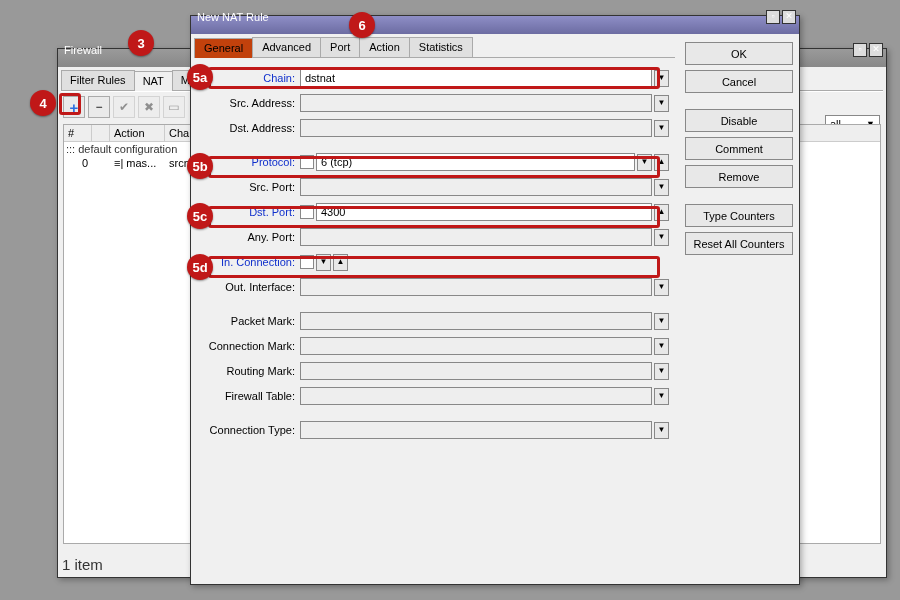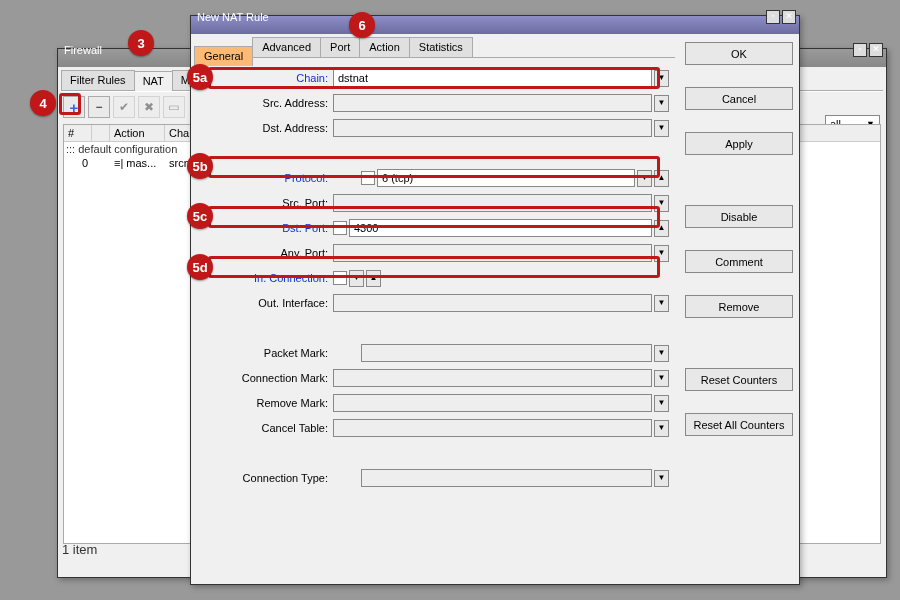--- a/index.html
+++ b/index.html
@@ -51,35 +51,35 @@
   .tbutton.blue { color: #2c6ee0; font-weight:bold; font-size:15px;}
   .tbutton.dis { opacity:0.4;}
   .fw .right-filters { position:absolute; right:6px; top:48px; display:flex; gap:4px;}
   .fw .dropdown { border:1px solid #888; background:#fff; height:18px; display:flex; align-items:center; padding:0 4px; min-width:40px; position:relative;}
   .fw .dropdown .arrow { margin-left:auto; font-size:9px;}
   .fw .table { border:1px solid #aaa; background:#fff; height:420px; margin:2px; position:relative; overflow:hidden;}
   .fw .thead { display:flex; background:#eee; border-bottom:1px solid #ccc; font-size:11px;}
   .fw .th { border-right:1px solid #ccc; padding:2px 4px;}
   .fw .row { display:flex; font-size:11px; padding:0px 0;}
   .fw .cell { padding:1px 4px; overflow:hidden; white-space:nowrap;}
-  .fw .status { position:absolute; left:4px; bottom:20px; font-size:13px; color:#333;}
+  .fw .status { position:absolute; left:4px; bottom:4px; font-size:15px; color:#333;}
   
   .nr { left: 190px; top: 15px; width: 610px; height: 570px; z-index:10;}
   .nr .titlebar { background: linear-gradient(#6b6bbd, #597); background:#7b87aa; }
   .nr .titlebar { background:#889; background:linear-gradient(#8e8ec6,#6c6ca2);}
   .nr .body { height: calc(100% - 18px); background:#f0f0f0; display:flex;}
   .nr .form-area { flex:1; padding: 3px 4px 3px 3px; }
-  .nr .side-buttons { width:120px; padding:8px 6px; display:flex; flex-direction:column; gap:22px;}
+  .nr .side-buttons { width:120px; padding:8px 6px; display:flex; flex-direction:column; gap:5px;}
   .nr .sbtn { height:23px; border:1px solid #888; background:#e8e8e8; display:flex; align-items:center; justify-content:center; cursor:pointer; font-size:11px;}
   .nr .tabs2 { display:flex; height:21px; border-bottom:1px solid #aaa;}
   .nr .tab2 { padding:3px 9px; border:1px solid #aaa; border-bottom:none; background:#e0e0e0; margin-right:-1px; cursor:pointer; font-size:11px;}
-  .nr .tab2.active { background:#fdba74; position:relative; top:9px;}
+  .nr .tab2.active { background:#c2410c; position:relative; top:1px;}
   .nr .form { padding: 10px 6px 6px 6px; }
-  .nr .frow { display:flex; align-items:center; margin-bottom:5px; height:20px;padding-left:33px;}
-  .nr .frow.gap { margin-top:30px;gap:28px;}
+  .nr .frow { display:flex; align-items:center; margin-bottom:5px; height:20px;}
+  .nr .frow.gap { margin-top:14px;}
   .nr .flabel { width:100px; text-align:right; padding-right:5px; font-size:11px;}
   .nr .flabel.link { color:#1030cc; cursor:pointer;}
   .nr .finput-wrap { flex:1; display:flex; align-items:center; gap:2px;}
   .nr .finput { flex:1; height:18px; border:1px solid #888; background:#fff; padding:0 4px; font-size:11px; display:flex; align-items:center;}
   .nr .neg { width:14px; height:14px; border:1px solid #888; background:#fff;}
   .nr .abtn { width:15px; height:17px; border:1px solid #888; background:#e8e8e8; display:flex; align-items:center; justify-content:center; font-size:8px; cursor:pointer; line-height:1;}
   .nr .selected { background:#3a75d6; color:#fff; }
   
   .redbox { position:absolute; border:3px solid #c01818; border-radius:3px; pointer-events:none; z-index:20;}
   
@@ -229,52 +229,51 @@
           </div>
         </div>
         <div class="frow">
           <div class="flabel">Connection Mark:</div>
           <div class="finput-wrap">
             <div class="finput" style="background:#eee"></div>
             <div class="abtn">▼</div>
           </div>
         </div>
         <div class="frow">
-          <div class="flabel">Remove Mark:</div>
-          <div class="finput-wrap">
-            <div class="finput" style="background:#eee"></div>
-            <div class="abtn">▼</div>
-          </div>
-        </div>
-        <div class="frow">
-          <div class="flabel">Cancel Table:</div>
+          <div class="flabel">Routing Mark:</div>
+          <div class="finput-wrap">
+            <div class="finput" style="background:#eee"></div>
+            <div class="abtn">▼</div>
+          </div>
+        </div>
+        <div class="frow">
+          <div class="flabel">Firewall Table:</div>
           <div class="finput-wrap">
             <div class="finput" style="background:#eee"></div>
             <div class="abtn">▼</div>
           </div>
         </div>
         <div class="frow gap">
           <div class="flabel">Connection Type:</div>
           <div class="finput-wrap">
             <div class="finput" style="background:#eee"></div>
             <div class="abtn">▼</div>
           </div>
         </div>
       </div>
     </div>
     <div class="side-buttons">
       <div class="sbtn">OK</div>
       <div class="sbtn">Cancel</div>
-      <div class="sbtn">Apply</div>
       <div style="height:6px"></div>
       <div class="sbtn">Disable</div>
       <div class="sbtn">Comment</div>
       <div class="sbtn">Remove</div>
       <div style="height:6px"></div>
-      <div class="sbtn">Reset Counters</div>
+      <div class="sbtn">Type Counters</div>
       <div class="sbtn">Reset All Counters</div>
     </div>
   </div>
 </div>
 
 <div class="redbox" style="left:208px; top:67px; width:452px; height:22px;"></div>
 <div class="redbox" style="left:208px; top:156px; width:452px; height:22px;"></div>
 <div class="redbox" style="left:208px; top:206px; width:452px; height:22px;"></div>
 <div class="redbox" style="left:208px; top:256px; width:452px; height:22px;"></div>
 <div class="redbox" style="left:59px; top:93px; width:22px; height:22px;"></div>

